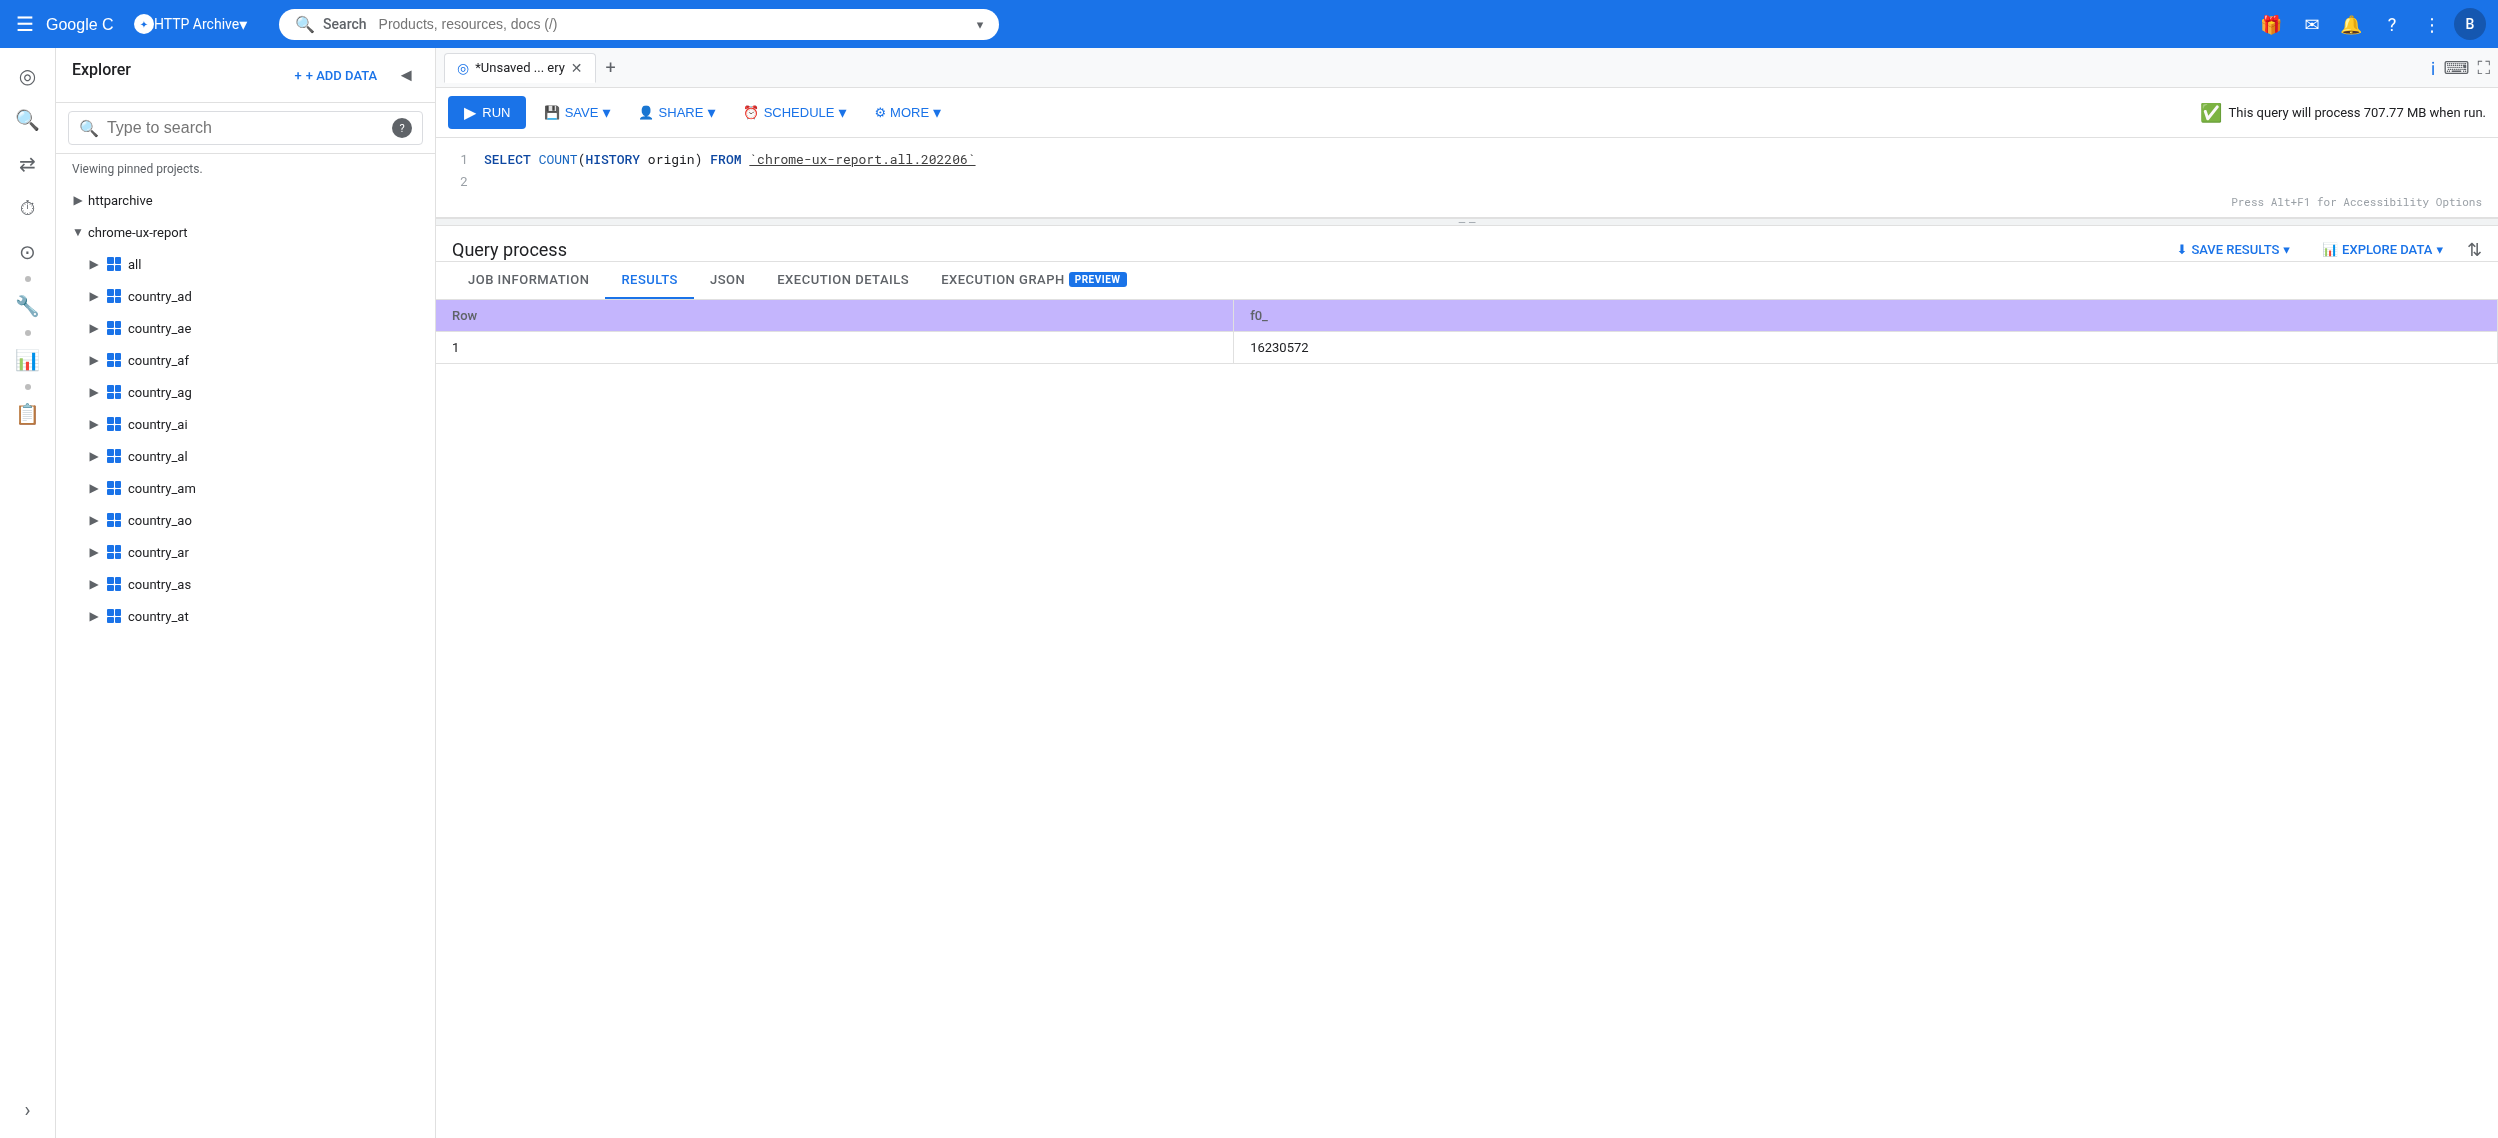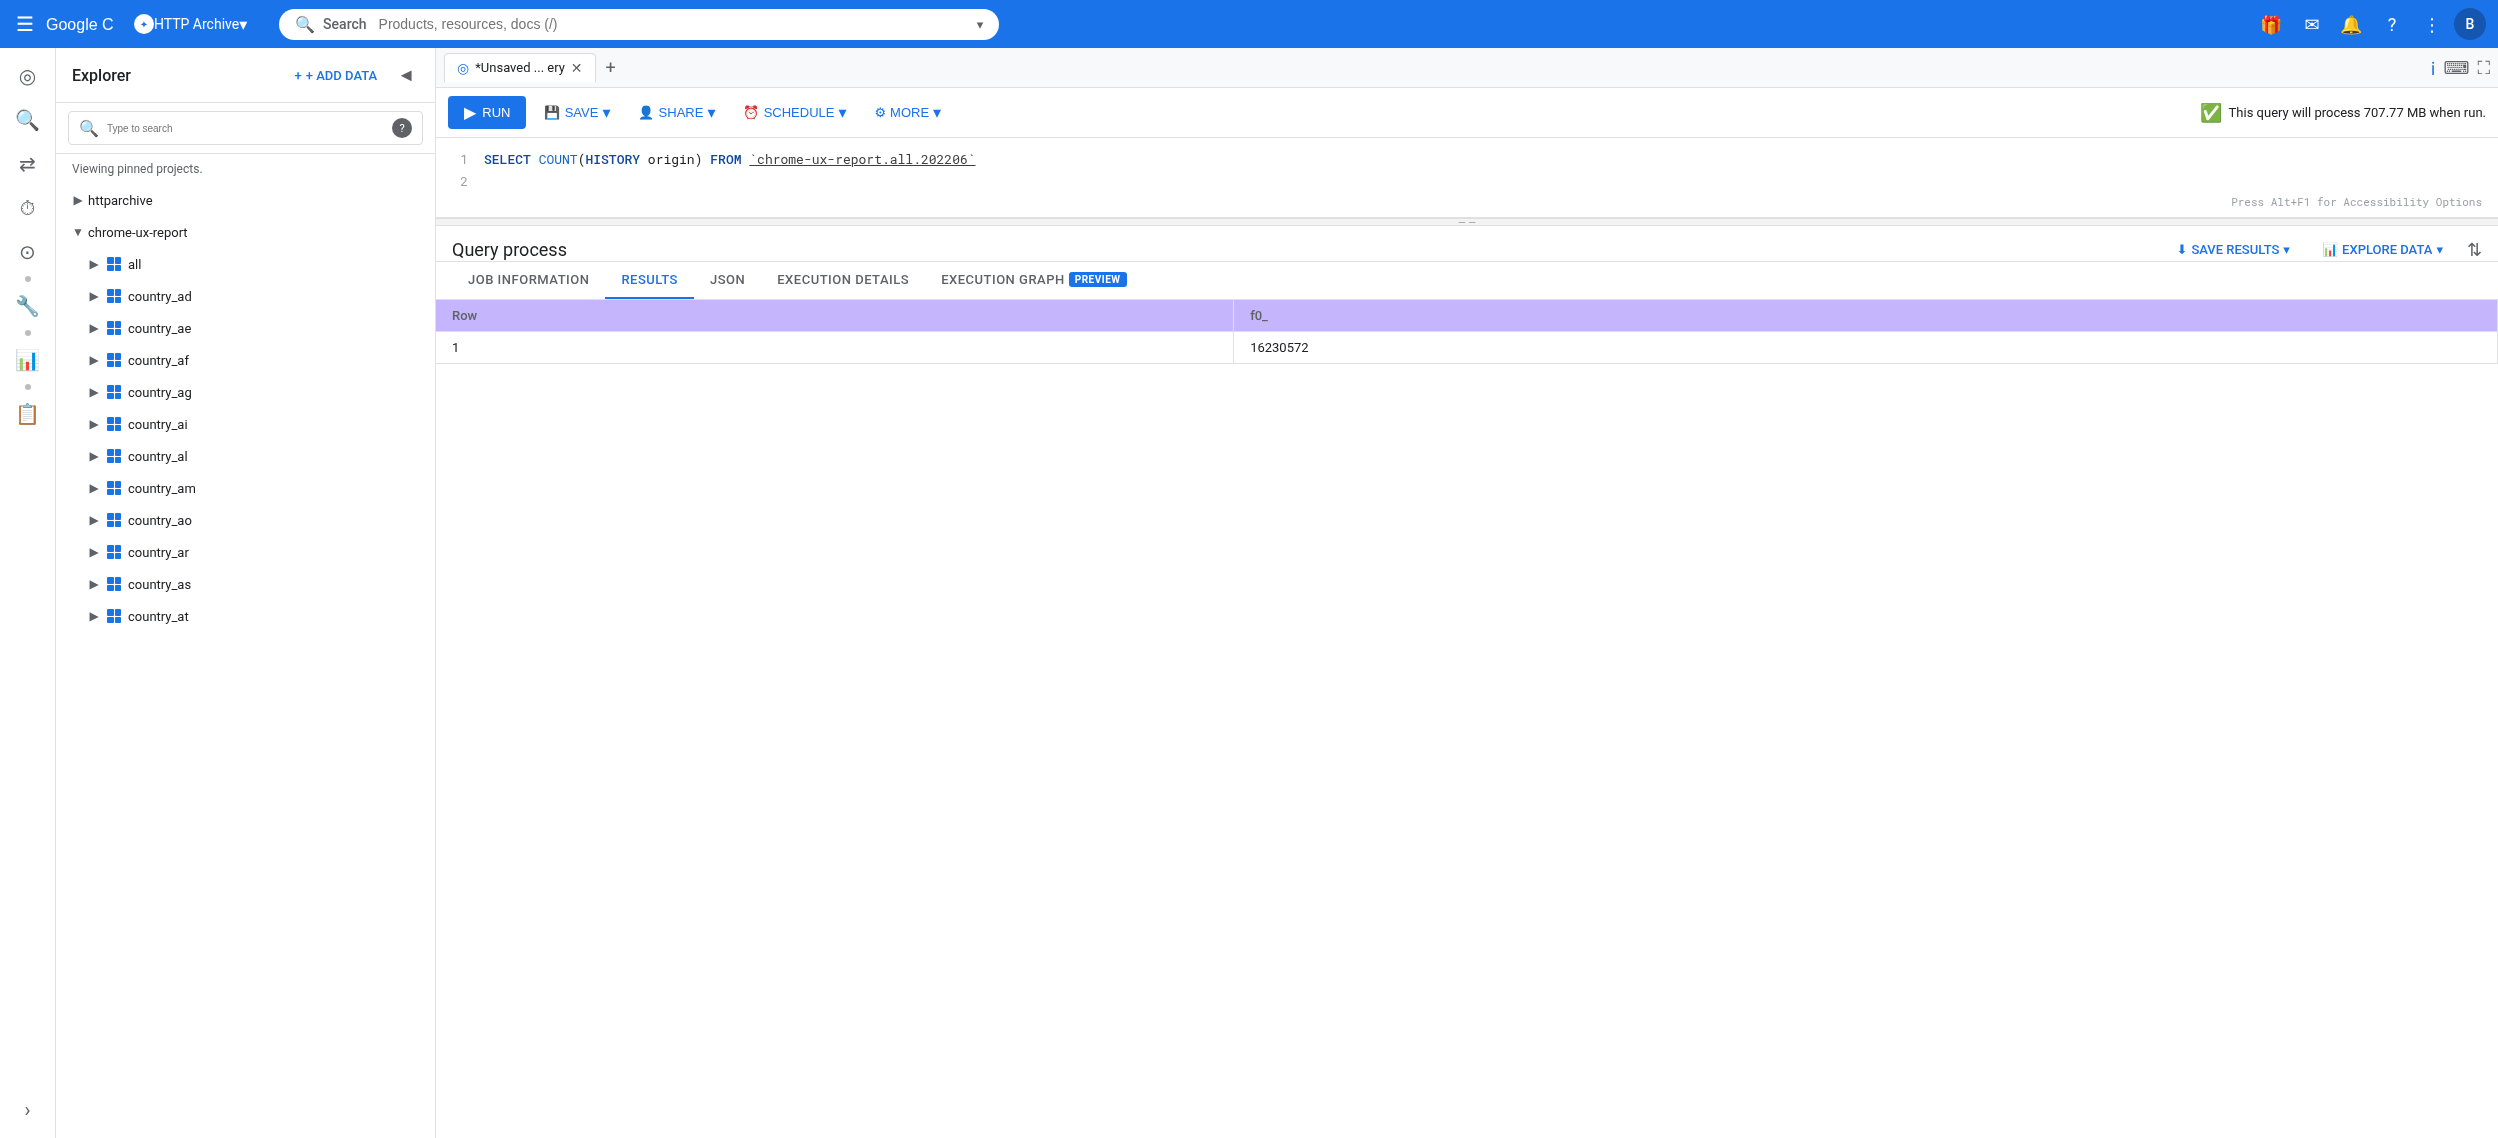--- a/index.html
+++ b/index.html
@@ -33,29 +33,29 @@
       width: 56px; background: #fff; border-right: 1px solid #e0e0e0; display: flex; flex-direction: column; align-items: center; padding: 8px 0; gap: 4px; flex-shrink: 0;
     }
     .side-icon { width: 40px; height: 40px; display: flex; align-items: center; justify-content: center; border-radius: 50%; cursor: pointer; color: #5f6368; font-size: 20px; }
     .side-icon.active { color: #1a73e8; }
     .side-icon-dot { width: 6px; height: 6px; border-radius: 50%; background: #bdbdbd; }
 
     
     .explorer-panel {
       width: 380px; background: #fff; border-right: 1px solid #e0e0e0; display: flex; flex-direction: column; flex-shrink: 0; overflow: hidden;
     }
-    .explorer-header { display: flex; align-items: center; justify-content: space-between; padding: 12px 16px; border-bottom: 1px solid #e0e0e0; gap: 16px; }
+    .explorer-header { display: flex; align-items: flex-start; justify-content: space-between; padding: 12px 16px; border-bottom: 1px solid #e0e0e0; gap: 16px; }
     .explorer-title { font-size: 16px; font-weight: 500; color: #202124; }
     .explorer-actions { display: flex; align-items: center; gap: 8px; }
     .add-data-btn { display: flex; align-items: center; gap: 4px; color: #1a73e8; font-size: 13px; font-weight: 500; cursor: pointer; padding: 4px 8px; border-radius: 4px; }
     .collapse-btn { color: #5f6368; cursor: pointer; font-size: 18px; padding: 4px; border-radius: 50%; }
 
     .search-input-wrap { padding: 8px 12px; border-bottom: 1px solid #e0e0e0; }
     .search-input-inner { display: flex; align-items: center; border: 1px solid #dadce0; border-radius: 4px; padding: 6px 10px; gap: 8px; background: #fff; }
-    .search-input-inner input { border: none; outline: none; font-size: 10px; width: 100%; color: #5f6368; }
+    .search-input-inner input { border: none; outline: none; font-size: 16px; width: 100%; color: #5f6368; }
     .search-q { color: #5f6368; font-size: 16px; }
     .help-icon { width: 20px; height: 20px; border-radius: 50%; background: #5f6368; color: #fff; font-size: 11px; display: flex; align-items: center; justify-content: center; cursor: pointer; flex-shrink: 0; }
 
     .pinned-label { padding: 8px 16px; font-size: 12px; color: #5f6368; }
     .explorer-list { flex: 1; overflow-y: auto; }
     .tree-item { display: flex; align-items: center; padding: 4px 8px 4px 12px; cursor: pointer; min-height: 32px; }
     .tree-item .expand-arrow { width: 20px; height: 20px; display: flex; align-items: center; justify-content: center; font-size: 12px; color: #5f6368; flex-shrink: 0; }
     .tree-item .item-icon { width: 20px; height: 20px; display: flex; align-items: center; justify-content: center; color: #1a73e8; font-size: 14px; flex-shrink: 0; margin-right: 4px; }
     .tree-item .item-label { flex: 1; font-size: 13px; color: #202124; }
     .tree-item .item-actions { display: flex; align-items: center; gap: 2px; opacity: 0; }

